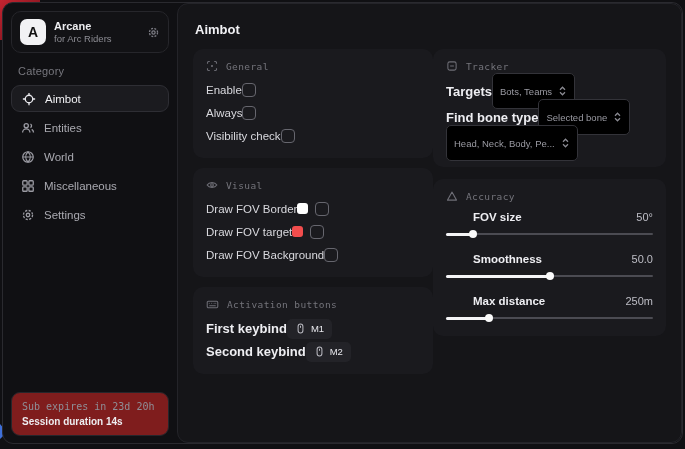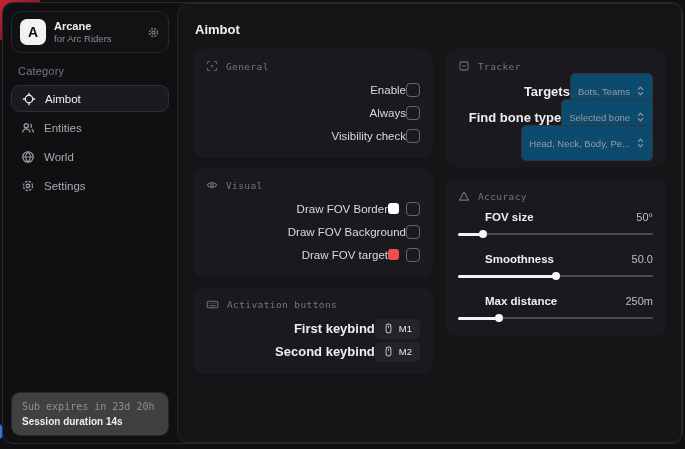--- a/index.html
+++ b/index.html
@@ -26,48 +26,48 @@
   .app-gear { margin-left:auto; color:#7c7c84; display:flex; cursor:pointer; }
   .cat-label { font-size:11px; color:#77777e; margin:12px 0 8px 7px; letter-spacing:.2px; }
 
   .nav-item { display:flex; align-items:center; gap:9px; height:27px; padding:0 10px;
     border-radius:9px; color:#a9a9b0; font-size:11.5px; margin-bottom:2px; cursor:pointer; }
   .nav-item .ni-icon { display:flex; color:#9a9aa2; }
   .nav-item.active { background:#1b1b1f; border:1px solid #2e2e34; color:#f0f0f3; }
   .nav-item.active .ni-icon { color:#e8e8ec; }
 
   .sub-box { position:absolute; left:8px; right:8px; bottom:7px; border:1px solid #26262b;
-    border-radius:9px; padding:8px 10px; background:#404040; }
+    border-radius:9px; padding:8px 10px; background:#7f1d1d; }
   .sub-line1 { font-family:"DejaVu Sans Mono", monospace; font-size:10px; color:#8f8f97; }
   .sub-line2 { font-size:10px; font-weight:bold; color:#ededf0; margin-top:4px; }
 
   
   .main { position:absolute; left:174px; top:0; right:0; bottom:0; background:#151518;
     border:1px solid #242429; border-radius:11px; padding:14px 15px; }
   .page-title { font-size:13px; font-weight:bold; color:#f1f1f4; margin:4px 0 12px 2px; }
-  .columns { display:flex; gap:12px; align-items:flex-start; }
+  .columns { display:flex; align-items:flex-start; }
   .col-left { width:240px; display:flex; flex-direction:column; gap:10px; }
   .col-right { flex:1; display:flex; flex-direction:column; gap:12px; }
 
   .card { background:#1a1a1e; border-radius:10px; padding:11px 13px; }
   .card-head { display:flex; align-items:center; gap:8px; color:#74747b;
     font-family:"DejaVu Sans Mono", monospace; font-size:9.5px; letter-spacing:.4px; margin-bottom:6px; }
   .card-head .ch-icon { display:flex; color:#6e6e76; }
 
-  .row { display:flex; align-items:center; justify-content:flex-end; height:23px; }
+  .row { display:flex; align-items:center; justify-content:flex-start; height:23px; }
   .row-label { font-size:11.5px; color:#d9d9de; }
   .row-label.strong { font-weight:bold; color:#eeeef2; font-size:13px; }
   .row-end { display:flex; align-items:center; gap:7px; }
 
   .checkbox { width:14px; height:14px; border:1.5px solid #66666e; border-radius:4px;
     background:transparent; cursor:pointer; }
   .swatch { width:11px; height:11px; border-radius:3px; cursor:pointer; }
 
   .select-btn { display:flex; align-items:center; gap:6px; height:36px; padding:0 7px;
-    background:#0c4a6e; border:1px solid #333339; border-radius:5px; cursor:pointer; }
+    background:#000000; border:1px solid #333339; border-radius:5px; cursor:pointer; }
   .select-val { font-size:9.5px; color:#9b9ba3; max-width:122px; white-space:nowrap; overflow:hidden; }
   .select-caret { display:flex; color:#8b8b93; }
 
   .key-btn { display:flex; align-items:center; gap:5px; height:20px; padding:0 8px;
     background:#232328; border-radius:5px; cursor:pointer; }
   .key-btn .kb-icon { display:flex; color:#b9b9c0; }
   .key-val { font-size:9.5px; font-weight:normal; color:#e9e9ee; }
 
   .acc-group { margin-bottom:11px; }
   .acc-group:last-child { margin-bottom:2px; }
@@ -132,20 +132,31 @@
       <div class="nav-item">
         <span class="ni-icon">
           <svg width="14" height="14" viewBox="0 0 16 16" fill="none" stroke="currentColor" stroke-width="1.4">
             <circle cx="8" cy="8" r="6"></circle>
               <path d="M2 8h12M8 2c-3.4 3.6-3.4 8.4 0 12M8 2c3.4 3.6 3.4 8.4 0 12"></path>
           </svg>
         </span>
         <span>World</span>
       </div>
 
+      <div class="nav-item">
+        <span class="ni-icon">
+          <svg width="14" height="14" viewBox="0 0 16 16" fill="none" stroke="currentColor" stroke-width="1.5">
+            <rect x="2" y="2" width="5" height="5" rx="1"></rect>
+              <rect x="9" y="2" width="5" height="5" rx="1"></rect>
+            <rect x="2" y="9" width="5" height="5" rx="1"></rect>
+              <rect x="9" y="9" width="5" height="5" rx="1"></rect>
+          </svg>
+        </span>
+        <span>Miscellaneous</span>
+      </div>
 
       <div class="nav-item">
         <span class="ni-icon">
           <svg width="14" height="14" viewBox="0 0 16 16" fill="none" stroke="currentColor" stroke-width="1.5">
             <circle cx="8" cy="8" r="2"></circle>
               <circle cx="8" cy="8" r="5.2" stroke-dasharray="2.5 1.6"></circle>
           </svg>
         </span>
         <span>Settings</span>
       </div>
@@ -198,29 +209,29 @@
               <span>Visual</span>
             </div>
             <div class="row">
               <span class="row-label">Draw FOV Border</span>
               <span class="row-end">
                 <span class="swatch" style="background: rgb(255, 255, 255);"></span>
                 <span class="checkbox"></span>
               </span>
             </div>
             <div class="row">
-              <span class="row-label">Draw FOV Background</span>
-              <span class="row-end">
-                <span class="checkbox"></span>
-              </span>
-            </div>
-            <div class="row">
               <span class="row-label">Draw FOV target</span>
               <span class="row-end">
                 <span class="swatch" style="background: rgb(242, 77, 77);"></span>
+                <span class="checkbox"></span>
+              </span>
+            </div>
+            <div class="row">
+              <span class="row-label">Draw FOV Background</span>
+              <span class="row-end">
                 <span class="checkbox"></span>
               </span>
             </div>
           </div>
 
           <div class="card">
             <div class="card-head">
               <span class="ch-icon">
                 <svg width="13" height="13" viewBox="0 0 16 16" fill="none" stroke="currentColor" stroke-width="1.3">
                   <rect x="1.5" y="4" width="13" height="8" rx="1.5"></rect>

